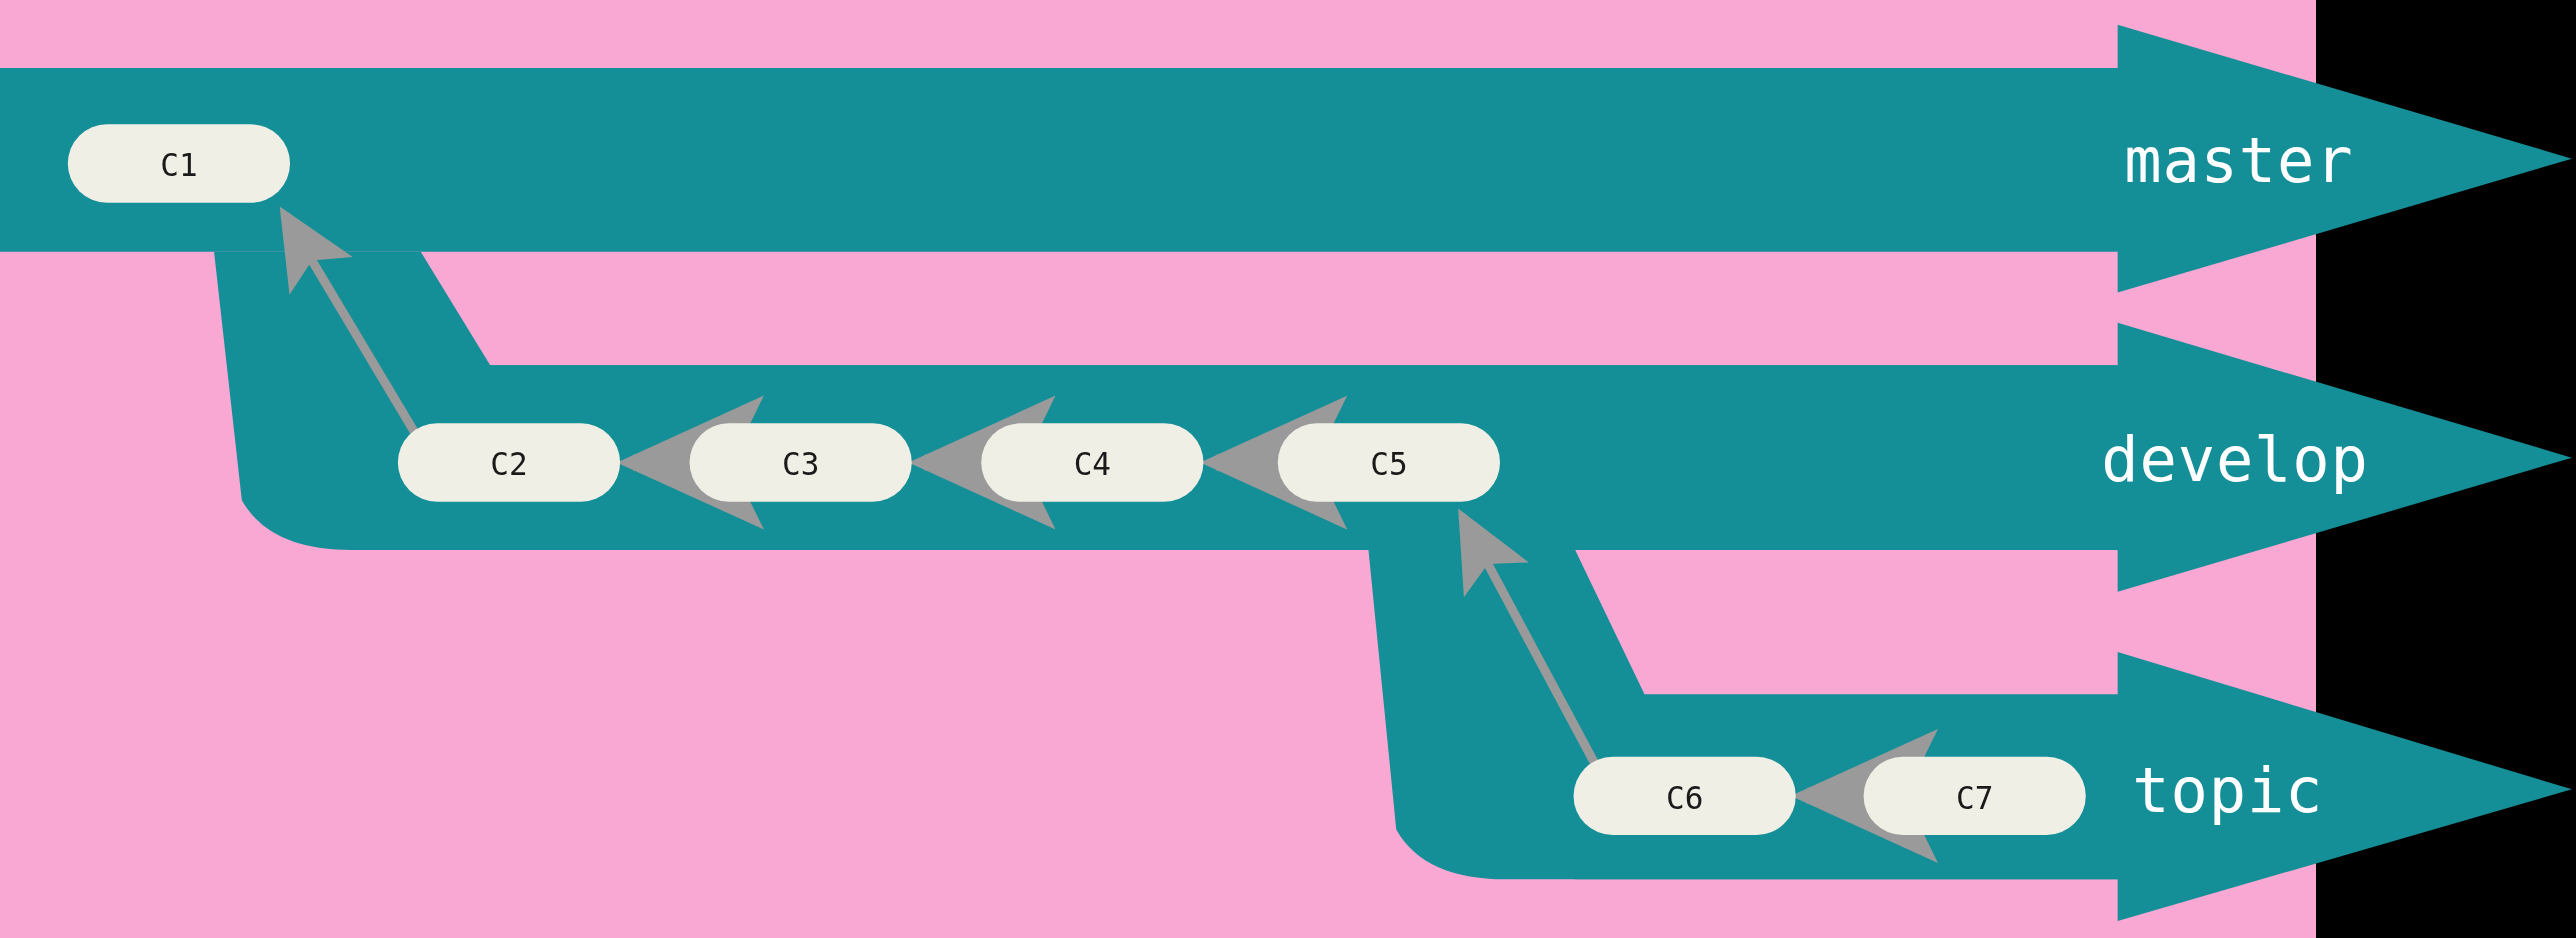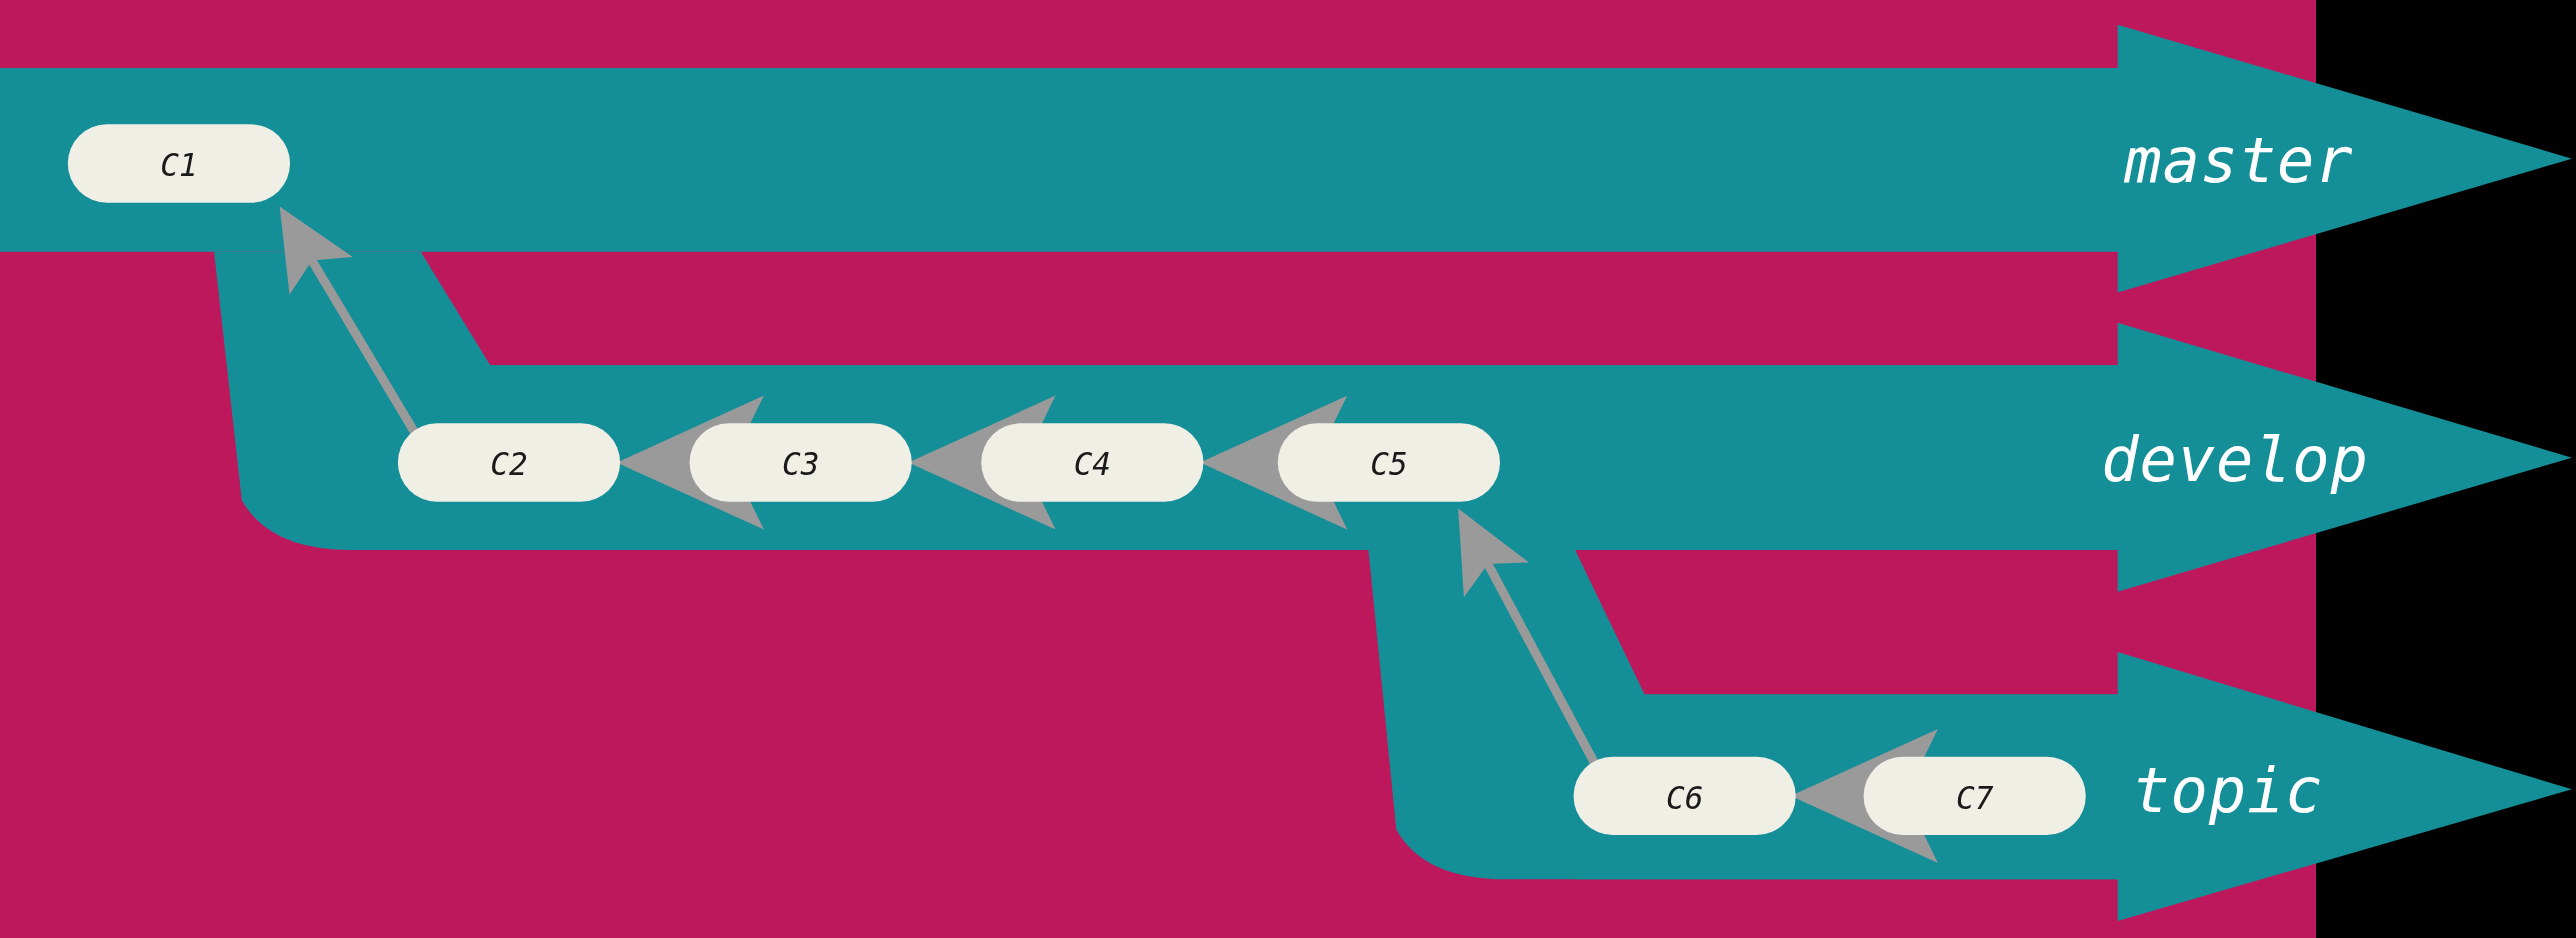--- a/index.html
+++ b/index.html
@@ -10,22 +10,21 @@
   body {
     width: 2576px;
     height: 939px;
     overflow: hidden;
     font-family: "DejaVu Sans Mono", monospace;
   }
   #stage {
     position: relative;
     width: 2316px;
     height: 939px;
-    background: #be185d;
-    font-style: italic;
+    background: #f9a8d4;
   }
   svg#diagram {
     display: block;
     width: 2576px;
     height: 939px;
   }
   .commit-label {
     font-family: "DejaVu Sans Mono", monospace;
     font-size: 38px;
     fill: #1a1a1a;

